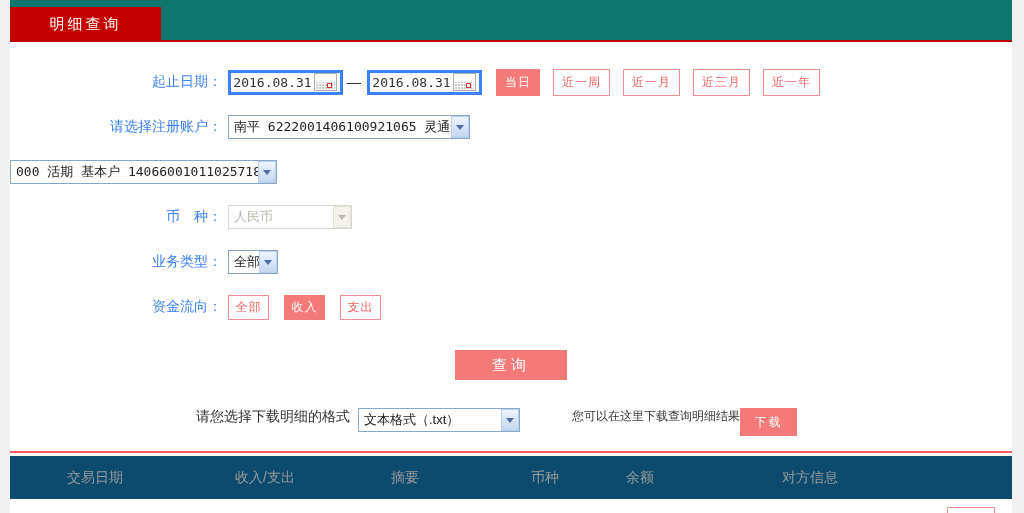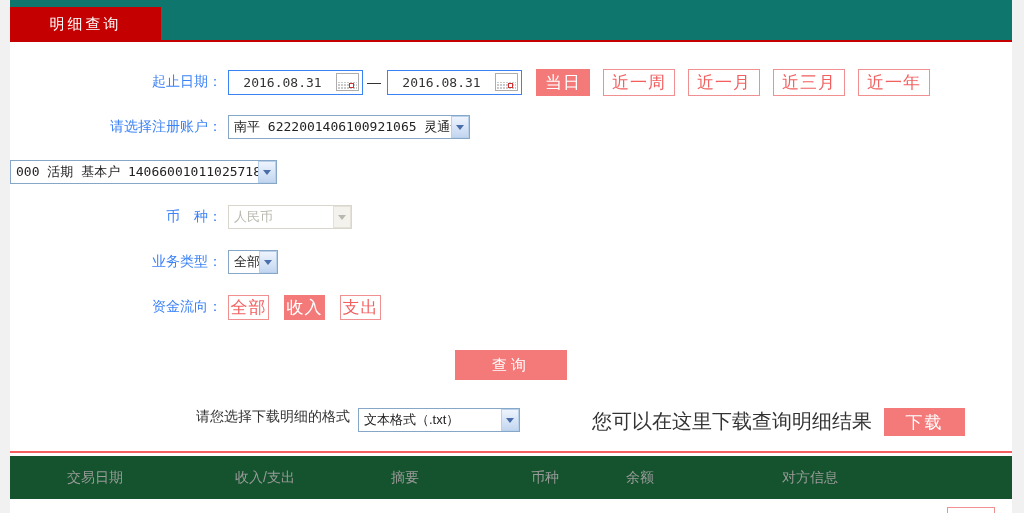--- a/index.html
+++ b/index.html
@@ -22,21 +22,21 @@
     font-size:15px; letter-spacing:3px; text-align:center; line-height:33px;
     cursor:pointer;
   }
   
   .form { padding-top:27px; }
   .frow { display:flex; align-items:center; margin-bottom:19px; height:26px; }
   .flabel { width:212px; text-align:right; font-size:14px; color:#3b82f6; flex:0 0 212px; margin-right:6px; }
   .mono { font-family:"DejaVu Sans Mono","Liberation Mono",monospace; }
   
   .date-input {
-    width:135px; height:25px; border:1px solid #3b82f6; background:#fff;
+    width:115px; height:25px; border:3px solid #3b82f6; background:#fff;
     display:flex; align-items:center; justify-content:space-between;
     padding:0 3px 0 0; cursor:text;
   }
   .date-input .dtext { flex:1; text-align:center; font-size:13px; color:#333; }
   .cal {
     width:23px; height:18px; border:1px solid #adadad; background:#fff;
     position:relative; display:block; cursor:pointer; flex:0 0 23px;
   }
   .cal .bar1 { height:3px; background:#3d8fd6; margin:1px 1px 0 1px; }
   .cal .bar2 { height:2px; background:#f0a132; margin:1px 1px 0 1px; }
@@ -45,21 +45,21 @@
     background-image:
       repeating-linear-gradient(0deg, rgba(255,255,255,0) 0 2px, #fff 2px 3px),
       repeating-linear-gradient(90deg, #c9c9c9 0 2px, #fff 2px 3px);
   }
   .cal .redcell {
     position:absolute; width:5px; height:5px; border:1px solid #d03030;
     right:4px; bottom:2px; background:#fff;
   }
   .dash { margin:0 6px 0 4px; color:#333; font-size:14px; }
   
-  .btn { display:inline-flex; align-items:center; justify-content:center; cursor:pointer; font-size:17px; }
+  .btn { display:inline-flex; align-items:center; justify-content:center; cursor:pointer; font-size:12px; }
   .btn-solid { background:#f47a7a; color:#fff; border:1px solid #f47a7a; }
   .btn-outline { background:#fff; color:#f25f5f; border:1px solid #f19090; }
   .qbtn { height:27px; padding:0 8px; margin-left:13px; letter-spacing:1px; }
   .qbtn.first { margin-left:14px; }
   .flowbtn { height:25px; width:41px; margin-right:15px; letter-spacing:1px; }
   .query-btn {
     display:block; margin:30px auto 0 auto; width:112px; height:30px;
     background:#f47a7a; color:#fff; border:none; font-size:15px; letter-spacing:4px;
     text-align:center; line-height:30px; cursor:pointer;
   }
@@ -76,26 +76,26 @@
   .tri { width:0; height:0; border-left:4px solid transparent; border-right:4px solid transparent; border-top:5px solid #4a6ea9; }
   .xsel.disabled { border-color:#d9d7cd; cursor:default; }
   .xsel.disabled .sval { color:#b9b8ae; }
   .xsel.disabled .sarrow { border-color:#e3e1d8; background:#f3f2ec; }
   .xsel.disabled .tri { border-top-color:#b9b8ae; }
   .w242{width:242px;} .w267{width:267px;} .w124{width:124px;} .w50{width:50px;} .w145{width:162px;}
   
   .dl-row { display:flex; margin-top:28px; height:29px; }
   .dl-label { margin-left:186px; font-size:14px; color:#333; }
   .dl-sel { margin-left:8px; }
-  .dl-hint { margin-left:72px; font-size:20px; color:#333; }
-  .dl-btn { width:81px; height:28px; margin-left:12px; letter-spacing:2px; border:none; }
+  .dl-hint { margin-left:52px; font-size:12px; color:#333; }
+  .dl-btn { width:57px; height:28px; letter-spacing:2px; border:none; }
   .pink-divider { height:2px; background:#f55f5f; margin-top:14px; }
   
   .tbl { width:100%; }
-  .thead { display:flex; align-items:center; background:#14532d; height:43px; margin-top:3px; color:#9b9b9b; font-size:14px; }
+  .thead { display:flex; align-items:center; background:#0c4a6e; height:43px; margin-top:3px; color:#9b9b9b; font-size:14px; }
   .trow { display:flex; align-items:center; background:#fff; height:42px; font-size:13px; border-bottom:1px solid #cacaca; }
   .tc { text-align:center; }
   .c1{flex:0 0 170px;} .c2{flex:0 0 150px;} .c3{flex:0 0 130px; margin-left:20px;}
   .c4{flex:0 0 90px; margin-left:20px;} .c5{flex:0 0 100px;text-align:center;} .c6{flex:1;} .c7{flex:0 0 82px;}
   .amount { color:#d40000; }
   .detail-btn { height:26px; padding:0 9px; letter-spacing:1px; font-size:13px; }
 </style>
 </head>
 <body>
 

